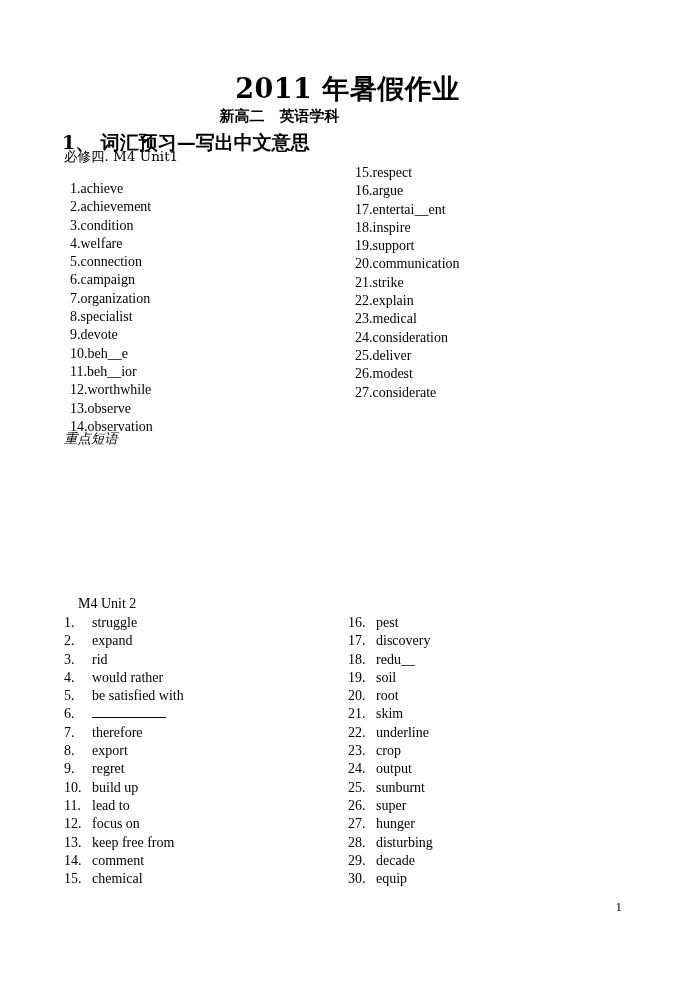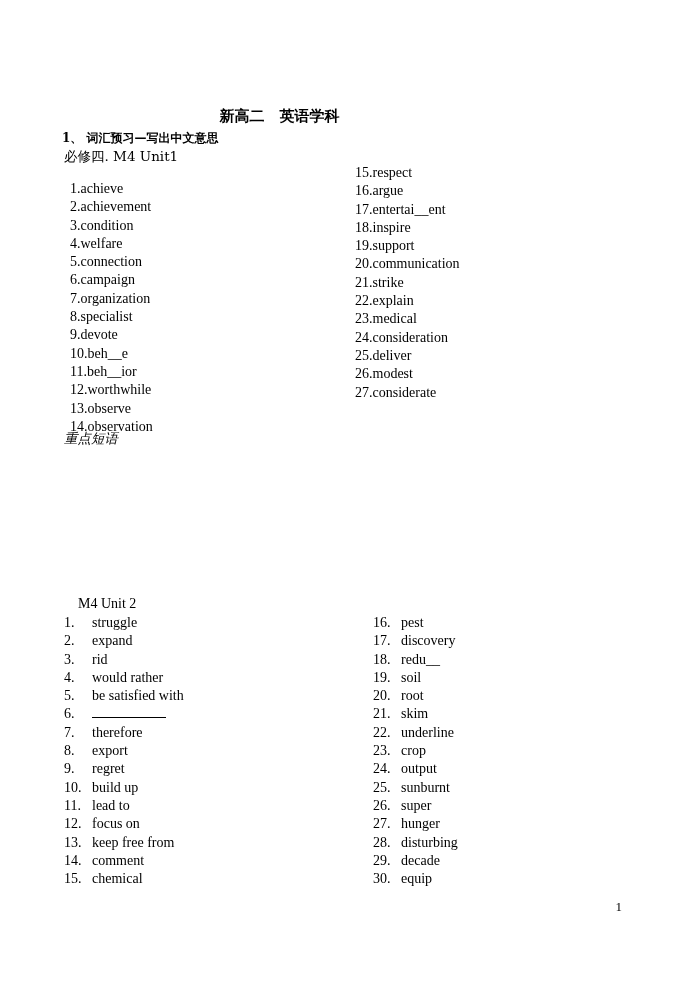--- a/index.html
+++ b/index.html
@@ -42,21 +42,21 @@
     font-size: 15px;
     line-height: 1.1;
   }
   
   .section-heading {
     position: absolute;
     left: 62px;
     top: 130px;
     font-family: "DejaVu Serif", "Liberation Serif", serif;
     font-weight: bold;
-    font-size: 12px;
+    font-size: 19px;
     white-space: pre;
   }
   .book-line {
     position: absolute;
     left: 64px;
     top: 148px;
     font-family: "DejaVu Serif", "Liberation Serif", serif;
     font-size: 13.5px;
     white-space: pre;
   }
@@ -104,35 +104,36 @@
     border-bottom: 1px solid #000;
     height: 11px;
     vertical-align: baseline;
   }
   
   #u1-left   { left: 70px;  top: 180px; }
   #u1-right  { left: 355px; top: 164px; }
   #ph-left   { left: 70px;  top: 446px; }
   #ph-right  { left: 355px; top: 446px; }
   #u2-left   { left: 64px;  top: 614px; }
-  #u2-right  { left: 373px; top: 614px; }
+  #u2-right  { left: 348px; top: 614px; }
 
   .page-number {
     position: absolute;
     right: 73px;
     top: 899px;
     font-size: 13px;
     white-space: pre;
   }
 </style>
 </head>
 <body>
 
 <div class="page">
 
+  <div class="doc-title">2011 年暑假作业</div>
   <div class="doc-subtitle">新高二　英语学科</div>
 
   <div class="section-heading">1、 词汇预习—写出中文意思</div>
   <div class="book-line">必修四. M4 Unit1</div>
 
   <div class="col" id="u1-left">
       <div class="item">1.achieve</div>
       <div class="item">2.achievement</div>
       <div class="item">3.condition</div>
       <div class="item">4.welfare</div>

